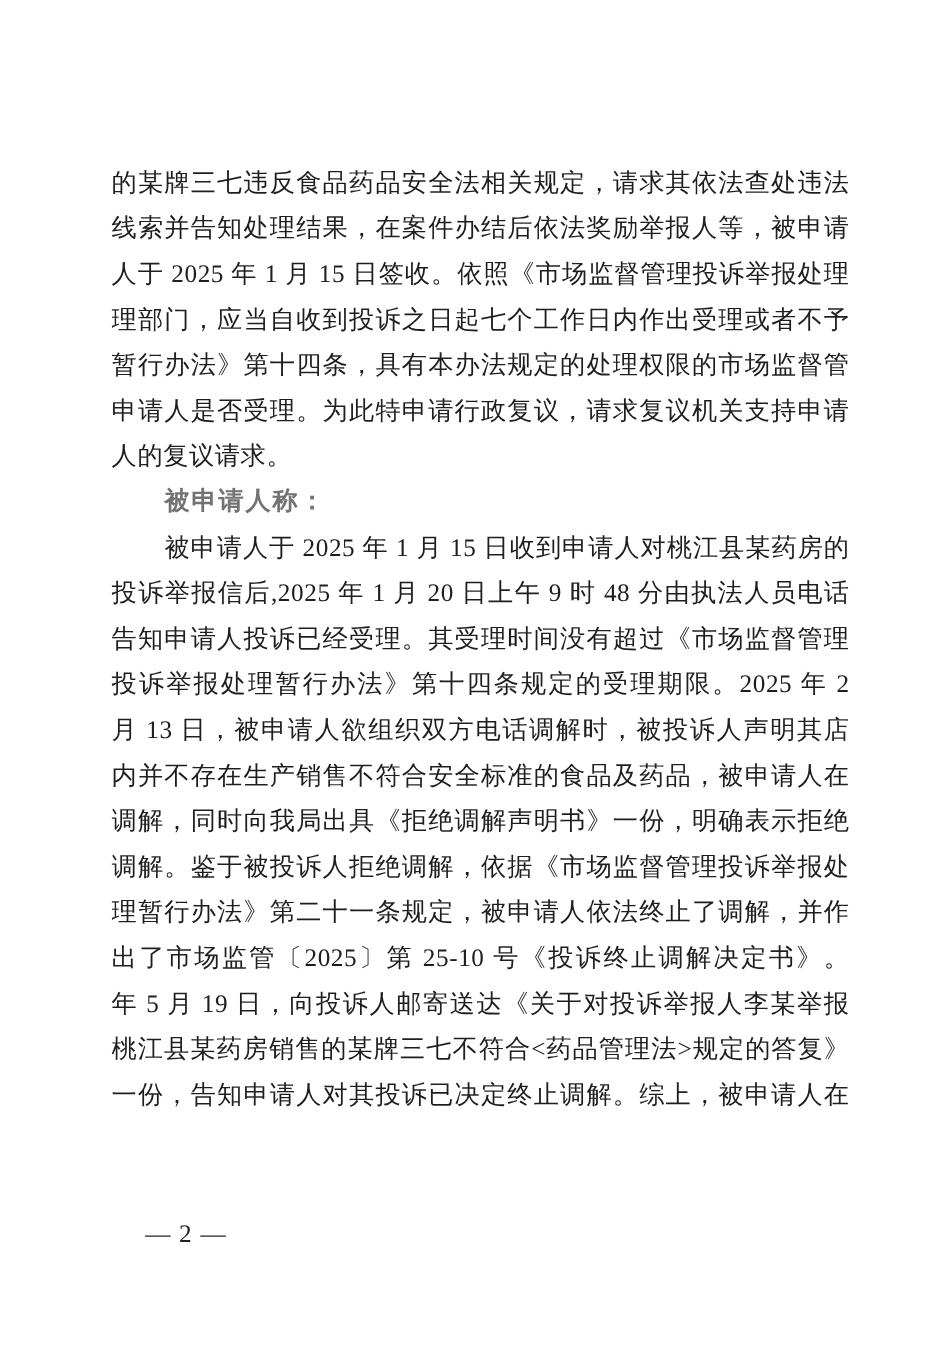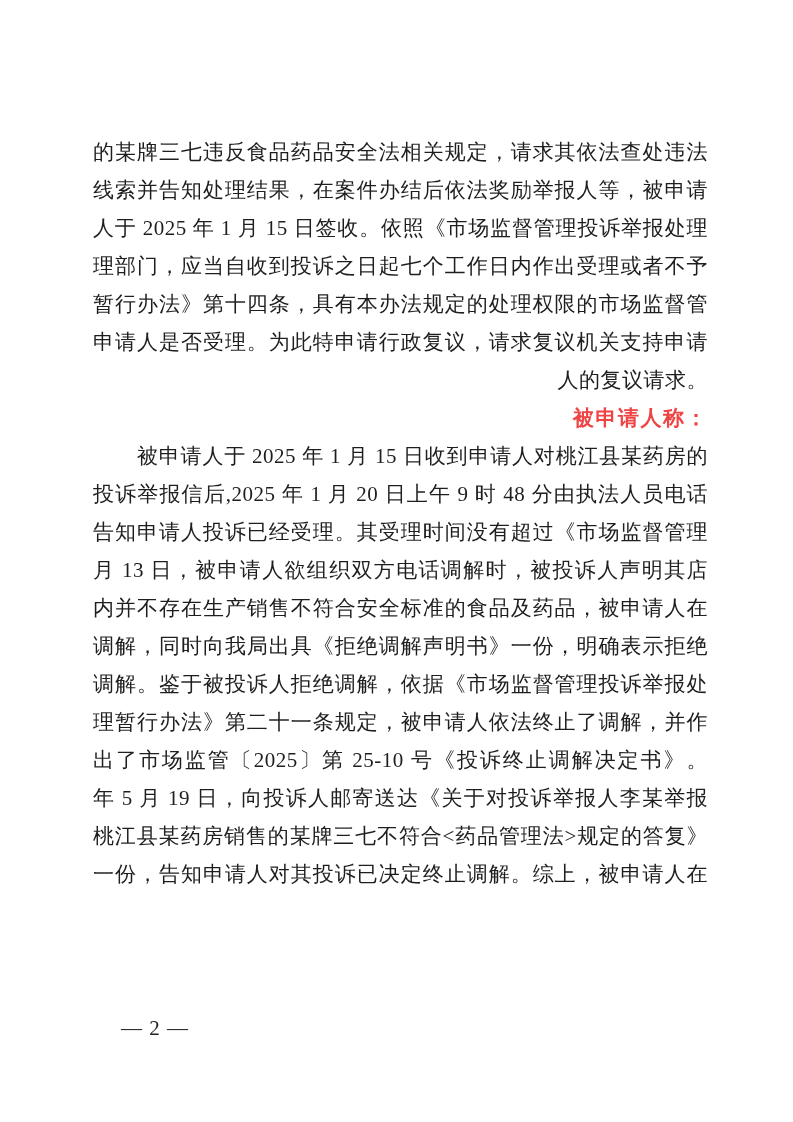--- a/index.html
+++ b/index.html
@@ -22,35 +22,35 @@
     left: 93px;
     top: 133px;
     width: 615px;
   }
   .line {
     height: 38px;
     line-height: 38px;
     font-size: 21px;
     letter-spacing: 0.5px;
     overflow: hidden;
-    text-align: right;
+    text-align: left;
   }
   .line.just {
     text-align: justify;
     text-align-last: justify;
     text-justify: inter-character;
   }
   .line.indent {
     padding-left: 44px;
   }
   .line.bold-head {
     font-family: "Liberation Sans", "DejaVu Sans", sans-serif;
     font-weight: 700;
     letter-spacing: 1.5px;
-    color: #ef4444;
+    color: #737373;
   }
   .footer {
     position: absolute;
     left: 121px;
     top: 1013px;
     height: 30px;
     line-height: 30px;
     font-size: 21px;
     color: #222222;
     letter-spacing: 1px;
@@ -65,20 +65,21 @@
       <div class="line just">线索并告知处理结果，在案件办结后依法奖励举报人等，被申请</div>
       <div class="line just">人于 2025 年 1 月 15 日签收。依照《市场监督管理投诉举报处理</div>
       <div class="line just">理部门，应当自收到投诉之日起七个工作日内作出受理或者不予</div>
       <div class="line just">暂行办法》第十四条，具有本办法规定的处理权限的市场监督管</div>
       <div class="line just">申请人是否受理。为此特申请行政复议，请求复议机关支持申请</div>
       <div class="line">人的复议请求。</div>
       <div class="line indent bold-head">被申请人称：</div>
       <div class="line just indent">被申请人于 2025 年 1 月 15 日收到申请人对桃江县某药房的</div>
       <div class="line just">投诉举报信后,2025 年 1 月 20 日上午 9 时 48 分由执法人员电话</div>
       <div class="line just">告知申请人投诉已经受理。其受理时间没有超过《市场监督管理</div>
+      <div class="line just">投诉举报处理暂行办法》第十四条规定的受理期限。2025 年 2</div>
       <div class="line just">月 13 日，被申请人欲组织双方电话调解时，被投诉人声明其店</div>
       <div class="line just">内并不存在生产销售不符合安全标准的食品及药品，被申请人在</div>
       <div class="line just">调解，同时向我局出具《拒绝调解声明书》一份，明确表示拒绝</div>
       <div class="line just">调解。鉴于被投诉人拒绝调解，依据《市场监督管理投诉举报处</div>
       <div class="line just">理暂行办法》第二十一条规定，被申请人依法终止了调解，并作</div>
       <div class="line just">出了市场监管〔2025〕第 25-10 号《投诉终止调解决定书》。2025</div>
       <div class="line just">年 5 月 19 日，向投诉人邮寄送达《关于对投诉举报人李某举报</div>
       <div class="line just">桃江县某药房销售的某牌三七不符合&lt;药品管理法&gt;规定的答复》</div>
       <div class="line just">一份，告知申请人对其投诉已决定终止调解。综上，被申请人在</div>
     </div>

